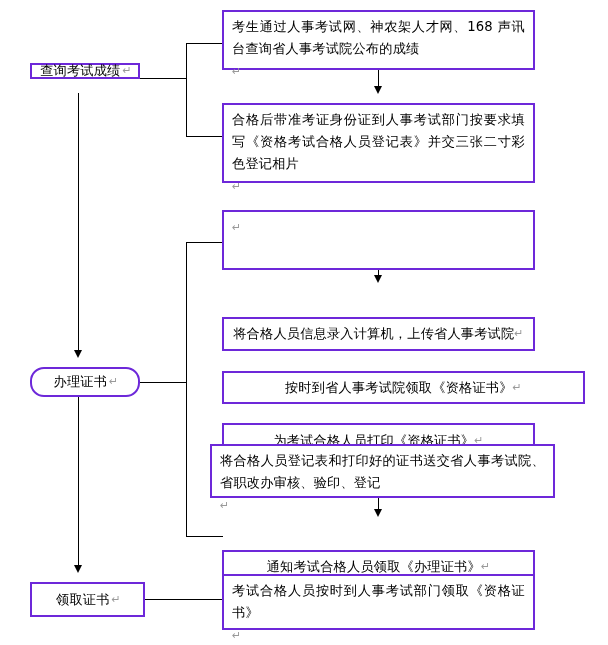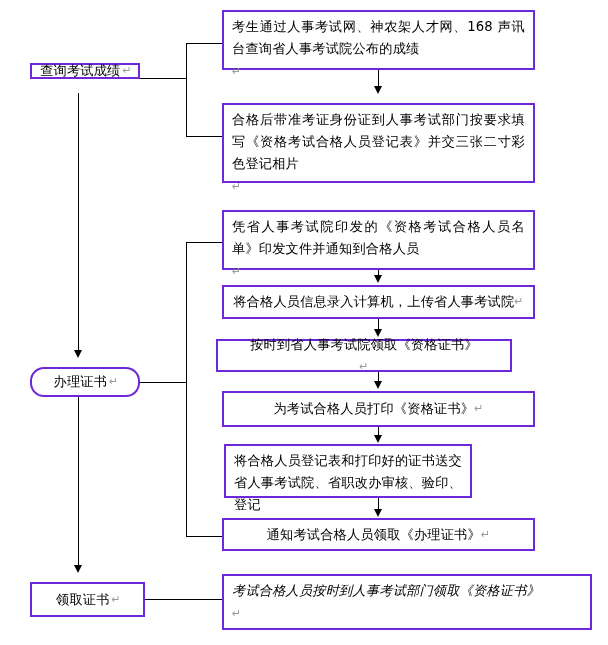--- a/index.html
+++ b/index.html
@@ -40,20 +40,21 @@
     padding:4px 8px 3px 8px;
     text-align:justify;
     text-justify:inter-ideograph;
   }
   .detail.center{
     text-align:center;
     display:flex;
     align-items:center;
     justify-content:center;
     padding:0 8px;
+    margin-top:32px;
   }
   .pilcrow{
     color:#9a9a9a;
     font-size:11px;
     font-family:"DejaVu Sans","Liberation Sans",sans-serif;
   }
   
   .ln{position:absolute;background:#000;z-index:1;}
   .hln{height:1px;}
   .vln{width:1px;}
@@ -105,51 +106,51 @@
 
   <div class="ln hln" style="left:140px;top:382px;width:47px;"></div>
 
   <div class="ln vln" style="left:186px;top:242px;height:294px;"></div>
 
   <div class="ln hln" style="left:186px;top:242px;width:37px;"></div>
 
   <div class="ln hln" style="left:186px;top:536px;width:37px;"></div>
 
   <div class="node detail" style="left:222px;top:210px;width:313px;height:60px;">
-    <span class="txt">凭省人事考试院印发的《资格考试合格人员名单》印发文件并通知到合格人员</span><span class="pilcrow">↵</span>
+    <span class="pilcrow">↵</span>
   </div>
 
   <div class="ln vln" style="left:378px;top:270px;height:6px;"></div>
   <div class="arrow-down" style="left:374px;top:275px;"></div>
 
   <div class="node detail center" style="left:222px;top:285px;width:313px;height:34px;">
     <span class="txt">将合格人员信息录入计算机，上传省人事考试院</span>
       <span class="pilcrow">↵</span>
   </div>
 
   <div class="ln vln" style="left:378px;top:319px;height:11px;"></div>
   <div class="arrow-down" style="left:374px;top:329px;"></div>
 
-  <div class="node detail center" style="left:216px;top:339px;width:296px;height:33px;flex-direction:column;">
+  <div class="node detail center" style="left:222px;top:339px;width:363px;height:33px;">
     <span class="txt">按时到省人事考试院领取《资格证书》</span>
       <span class="pilcrow">↵</span>
   </div>
 
   <div class="ln vln" style="left:378px;top:372px;height:10px;"></div>
   <div class="arrow-down" style="left:374px;top:381px;"></div>
 
   <div class="node detail center" style="left:222px;top:391px;width:313px;height:36px;">
     <span class="txt">为考试合格人员打印《资格证书》</span>
       <span class="pilcrow">↵</span>
   </div>
 
   <div class="ln vln" style="left:378px;top:424px;height:12px;"></div>
   <div class="arrow-down" style="left:374px;top:435px;"></div>
 
-  <div class="node detail" style="left:224px;top:444px;width:248px;height:54px;">
+  <div class="node detail" style="left:210px;top:444px;width:345px;height:54px;">
     <span class="txt">将合格人员登记表和打印好的证书送交省人事考试院、省职改办审核、验印、登记</span><span class="pilcrow">↵</span>
   </div>
 
   <div class="ln vln" style="left:378px;top:498px;height:12px;"></div>
   <div class="arrow-down" style="left:374px;top:509px;"></div>
 
   <div class="node detail center" style="left:222px;top:518px;width:313px;height:33px;">
     <span class="txt">通知考试合格人员领取《办理证书》</span>
       <span class="pilcrow">↵</span>
   </div>
@@ -157,17 +158,17 @@
   <div class="ln vln" style="left:78px;top:397px;height:170px;"></div>
   <div class="arrow-down" style="left:74px;top:565px;"></div>
 
   <div class="node stage" style="left:30px;top:582px;width:115px;height:35px;">
     <span class="txt">领取证书</span>
       <span class="pilcrow">↵</span>
   </div>
 
   <div class="ln hln" style="left:140px;top:599px;width:83px;"></div>
 
-  <div class="node detail" style="left:222px;top:574px;width:370px;height:56px;font-style:italic;">
+  <div class="node detail" style="left:222px;top:574px;width:313px;height:56px;">
     <span class="txt">考试合格人员按时到人事考试部门领取《资格证书》</span><span class="pilcrow">↵</span>
   </div>
 
 </div>
 
 </body></html>

